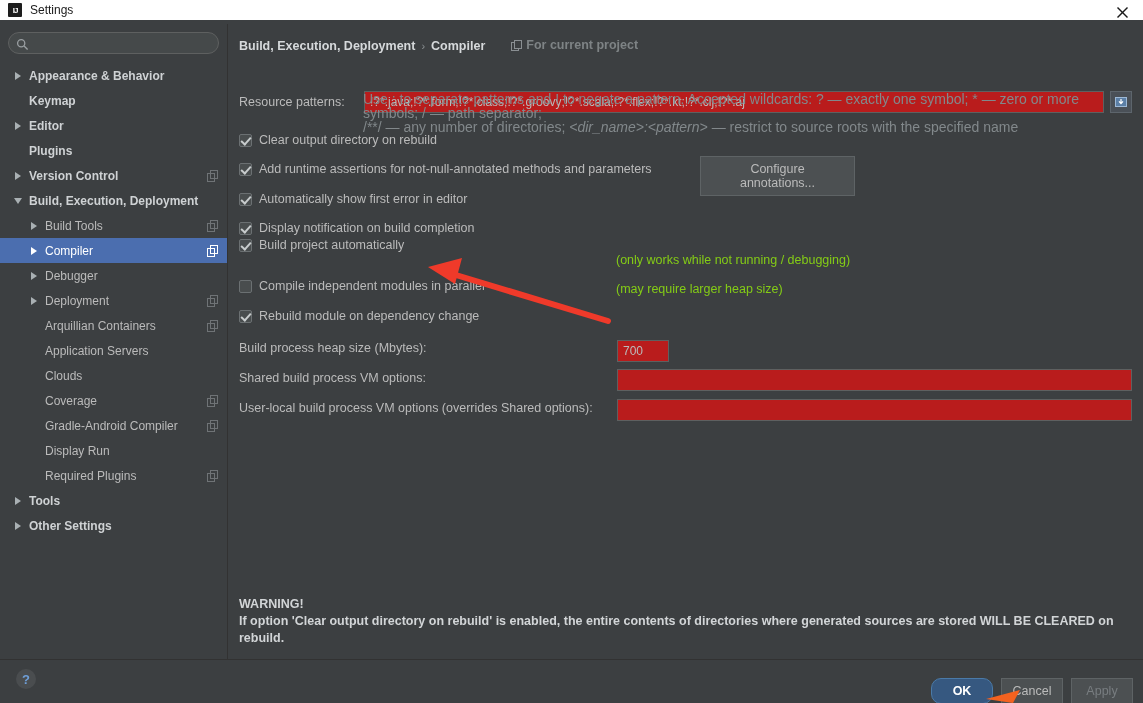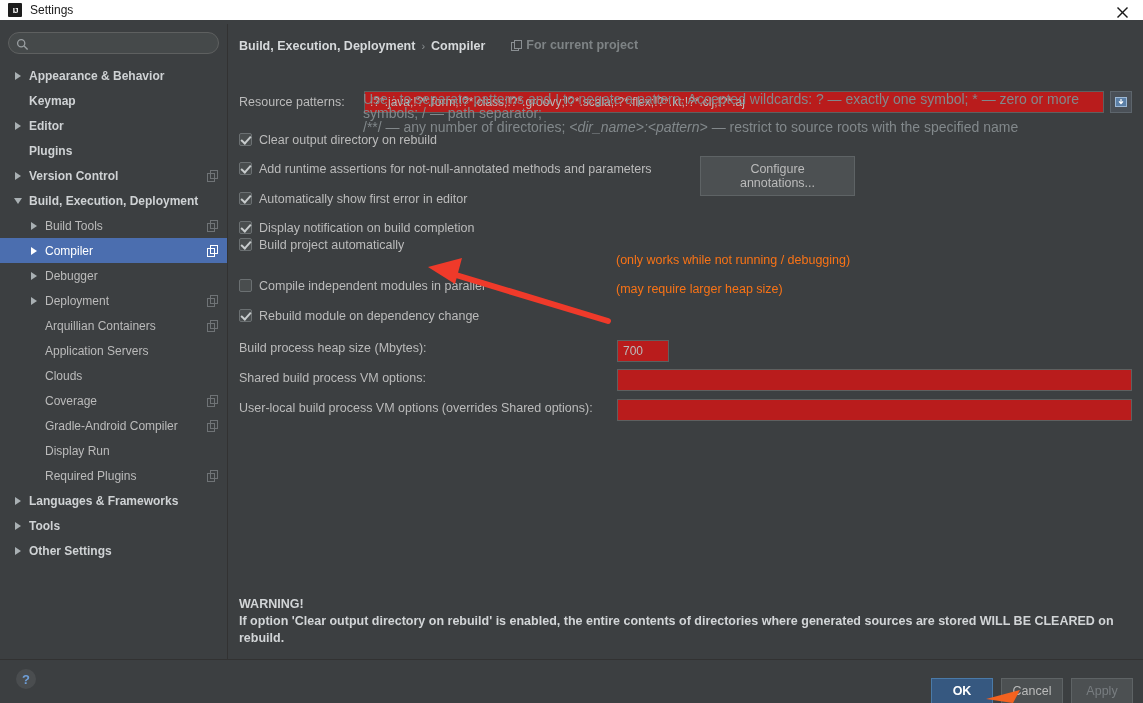--- a/index.html
+++ b/index.html
@@ -102,38 +102,38 @@
     display: flex; align-items: center; justify-content: center; cursor: pointer;
   }
 
   .hint {
     position: absolute; left: 363px; top: 92px; width: 772px;
     font-size: 14px; color: #82888b; line-height: 14px;
   }
   .hint i { font-style: italic; }
 
   
-  .cbrow { position: absolute; display: flex; align-items: flex-start; }
+  .cbrow { position: absolute; display: flex; align-items: flex-end; }
   .cbox {
     width: 13px; height: 13px; background: #494d4e; border: 1px solid #6b7072;
     border-radius: 2px; margin-right: 7px; flex: 0 0 auto; position: relative;
   }
   .cbox.checked::after {
     content: ""; position: absolute; left: 3px; top: 0px;
     width: 4px; height: 8px; border: solid #c8cccd;
     border-width: 0 2px 2px 0; transform: rotate(42deg);
   }
   .cblabel { font-size: 12.5px; color: #bbbbbb; white-space: nowrap; }
 
   .btn {
     background: #4c5052; border: 1px solid #5e6365; color: #bbbbbb;
     font-size: 12.5px; padding: 5px 12px; cursor: pointer;
     font-family: "Liberation Sans", sans-serif;
   }
-  .note { position: absolute; font-size: 12.5px; color: #f97316; white-space: nowrap; }
+  .note { position: absolute; font-size: 12.5px; color: #84cc16; white-space: nowrap; }
 
   .warning {
     position: absolute; left: 10px; top: 572px; width: 895px;
     font-size: 12.5px; font-weight: bold; color: #d2d5d7; line-height: 17px;
   }
 
   
   .bottombar {
     position: absolute; left: 0; top: 659px; width: 1143px; height: 44px;
     background: #3c3f41; border-top: 1px solid #323232;
@@ -144,21 +144,21 @@
     display:flex; align-items:center; justify-content:center;
     color:#6f9fd8; font-size:13px; font-weight:bold; cursor:pointer;
   }
   .dlg-buttons { position: absolute; right: 10px; top: 18px; display: flex; gap: 8px; }
   .dlg-btn {
     min-width: 62px; height: 26px; font-size: 12.5px;
     display:flex; align-items:center; justify-content:center;
     border:1px solid #5e6365; background:#4c5052; color:#bbbbbb; cursor:pointer;
     font-family: "Liberation Sans", sans-serif;
   }
-  .dlg-btn.primary { background:#365880; border-color:#4a7aa8; color:#ffffff; font-weight:bold; }
+  .dlg-btn.primary { background:#365880; border-color:#4a7aa8; color:#ffffff; font-weight:bold;border-radius:10px; }
   .dlg-btn.disabled { color:#787d80; }
 
   
   .annot { position: absolute; left: 0; top: 0; width: 1143px; height: 703px;
            pointer-events: none; }
 </style>
 </head>
 <body>
 
 <div id="app">
@@ -313,26 +313,20 @@
         </div>
         <div class="tree-row">
           <span class="arrow indent1 spacer">
             <span class="tri-right"></span>
           </span>
           <span class="label">Required Plugins</span>
           <span class="scope-icon" style="color: rgb(154, 159, 162);"><svg width="12" height="12" viewBox="0 0 12 12">
               <rect x="0.5" y="3.5" width="7" height="8" fill="none" stroke="currentColor"></rect>
               <rect x="3.5" y="0.5" width="7" height="8" fill="none" stroke="currentColor"></rect>
             </svg></span>
-        </div>
-        <div class="tree-row bold">
-          <span class="arrow">
-            <span class="tri-right"></span>
-          </span>
-          <span class="label">Languages &amp; Frameworks</span>
         </div>
         <div class="tree-row bold">
           <span class="arrow">
             <span class="tri-right"></span>
           </span>
           <span class="label">Tools</span>
         </div>
         <div class="tree-row bold">
           <span class="arrow">
             <span class="tri-right"></span>

